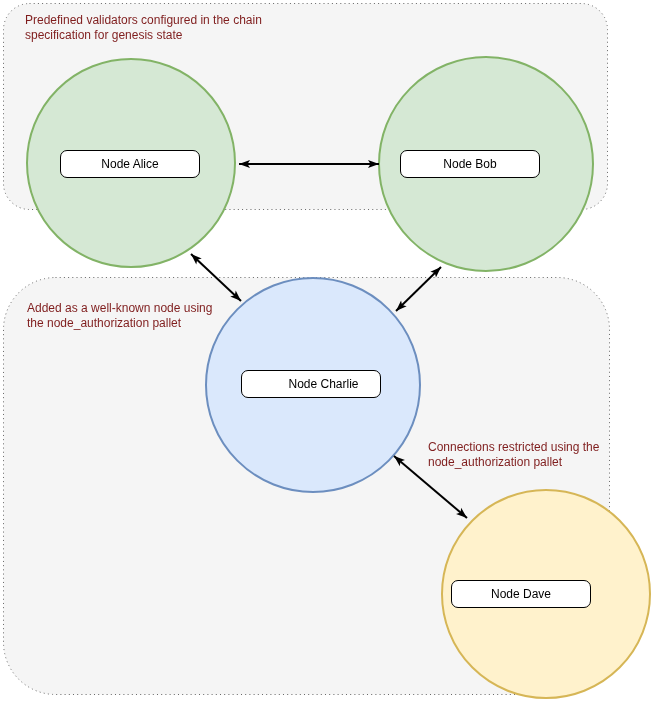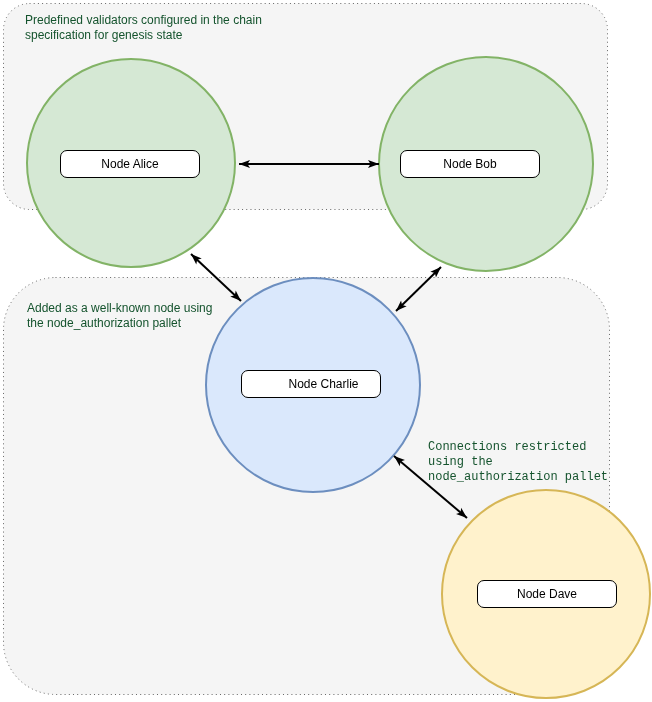--- a/index.html
+++ b/index.html
@@ -21,44 +21,44 @@
   .node-circle { stroke-width: 2; }
   .c-green  { fill: var(--green_fill, #d5e8d4);  stroke: var(--green_stroke, #82b366); }
   .c-blue   { fill: var(--blue_fill, #dae8fc);   stroke: var(--blue_stroke, #6c8ebf); }
   .c-yellow { fill: var(--yellow_fill, #fff2cc); stroke: var(--yellow_stroke, #d6b656); }
   .edge { stroke: var(--arrow_color, #000000); stroke-width: 2; }
   .arrow-head { fill: var(--arrow_color, #000000); }
   .caption {
     position: absolute;
     font-size: 12px;
     line-height: 15px;
-    color: #14532d;
+    color: #7f1d1d;
     white-space: pre-line;
   }
   .node-label {
     position: absolute;
     width: 140px;
     height: 28px;
     background: var(--label_bg, #ffffff);
     border: 1px solid var(--label_border, #000000);
     border-radius: 7px;
     display: flex;
     align-items: center;
     justify-content: center;
     font-size: 12px;
     color: #000000;
     box-sizing: border-box;
   }
   .label-alice   { left: 60px;  top: 150px; }
   .label-bob     { left: 400px; top: 150px; }
   .label-charlie { left: 241px; top: 370px; padding-left: 25px; }
-  .label-dave    { left: 477px; top: 580px; }
+  .label-dave    { left: 451px; top: 580px; }
   .caption-validators { left: 25px;  top: 13px;  width: 268px; }
   .caption-wellknown  { left: 27px;  top: 301px; width: 200px; }
-  .caption-restricted { left: 428px; top: 440px; width: 200px; font-family: Liberation Mono, monospace; }
+  .caption-restricted { left: 428px; top: 440px; width: 200px; }
 </style>
 </head>
 <body>
 
 <div class="canvas">
 
   <svg class="diagram-svg" width="652" height="702" viewBox="0 0 652 702">
     <defs>
       <marker id="ah" markerUnits="userSpaceOnUse" markerWidth="13" markerHeight="10" refX="12" refY="5" orient="auto-start-reverse">
         <path class="arrow-head" d="M1,1 L12,5 L1,9 L3.5,5 Z"></path>

